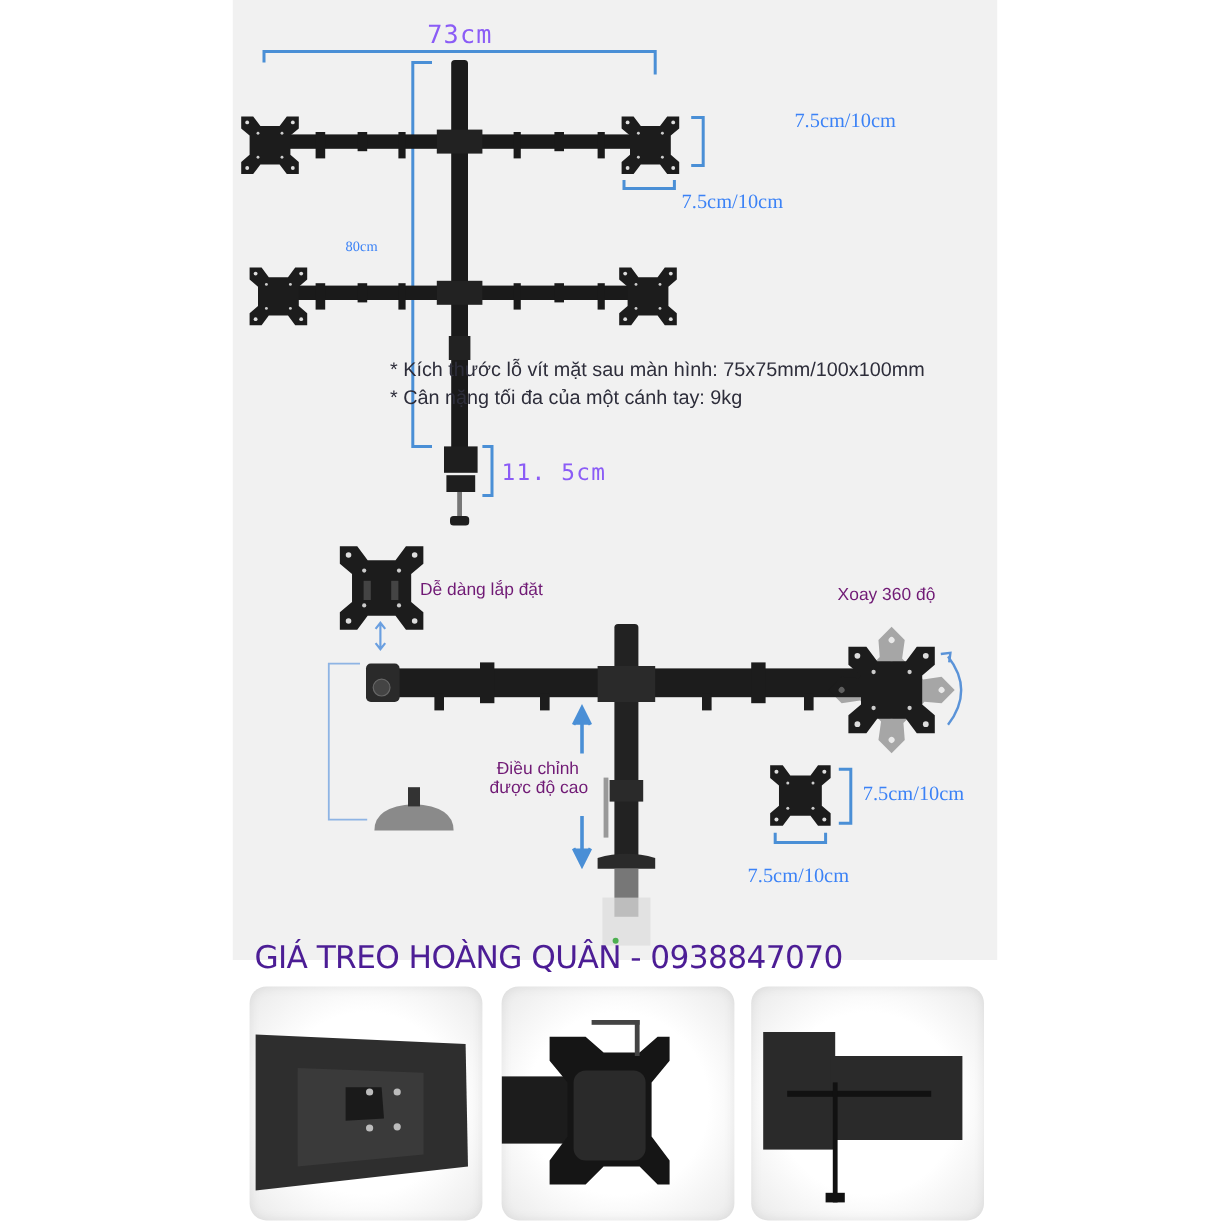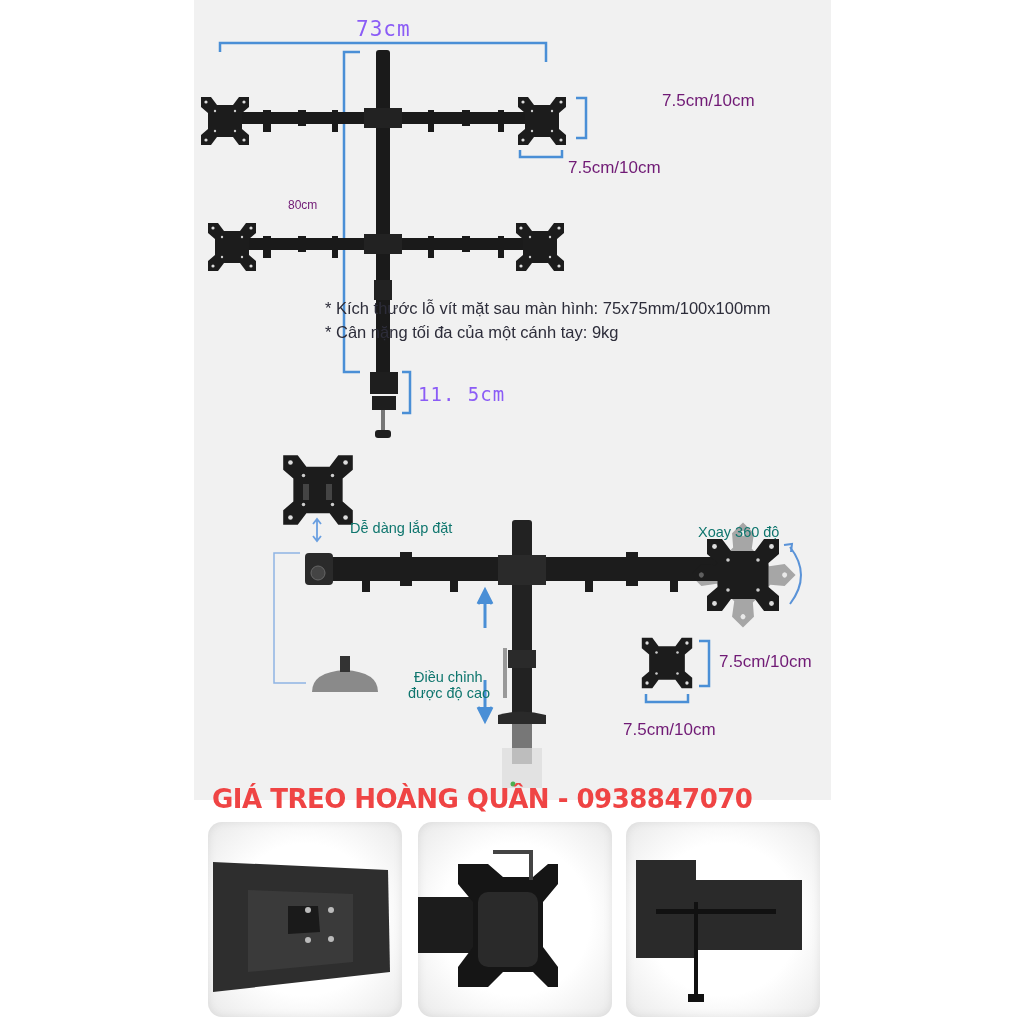--- a/index.html
+++ b/index.html
@@ -4,25 +4,25 @@
 <style>
   * { box-sizing: border-box; margin: 0; padding: 0; }
   html, body { width: 1024px; height: 1024px; background: #ffffff; overflow: hidden; }
   body { position: relative; font-family: "Liberation Sans", "DejaVu Sans", sans-serif; }
 
   .panel { position: absolute; left: 194px; top: 0; width: 637px; height: 800px; background: #f1f1f1; }
 
   .abs { position: absolute; }
 
   .dim-mono { font-family: "DejaVu Sans Mono", "Liberation Mono", monospace; color: #8b5cf6; font-size: 21px; letter-spacing: 1px; }
-  .dim-sans { font-family: Liberation Sans, sans-serif; color: #701a75; font-size: 17px; }
+  .dim-sans { font-family: Liberation Serif, serif; color: #3b82f6; font-size: 17px; }
   .spec { font-family: "Liberation Sans", sans-serif; font-size: 16.5px; color: #2d2d3a; line-height: 24px; white-space: nowrap; }
-  .label { font-family: "Liberation Sans", sans-serif; font-size: 14.5px; color: #0f766e; margin-top: 36px; }
+  .label { font-family: "Liberation Sans", sans-serif; font-size: 14.5px; color: #701a75; }
 
-  .title { position: absolute; left: 212px; top: 784px; font-family: "DejaVu Sans", sans-serif; font-weight: bold; font-size: 26px; color: #ef4444; letter-spacing: -0.5px; white-space: nowrap; text-align: center; }
+  .title { position: absolute; left: 212px; top: 784px; font-family: "DejaVu Sans", sans-serif; font-weight: normal; font-size: 26px; color: #4c1d95; letter-spacing: -0.5px; white-space: nowrap; text-align: center; }
 
   .thumb { position: absolute; top: 822px; width: 194px; height: 195px; border-radius: 14px; background: radial-gradient(ellipse at center, #ffffff 55%, #e9e9e9 100%); box-shadow: inset 0 0 10px rgba(0,0,0,0.08); overflow: hidden; }
 
   svg { position: absolute; overflow: visible; }
 </style>
 </head>
 <body>
 
 <div class="panel"></div>
 

